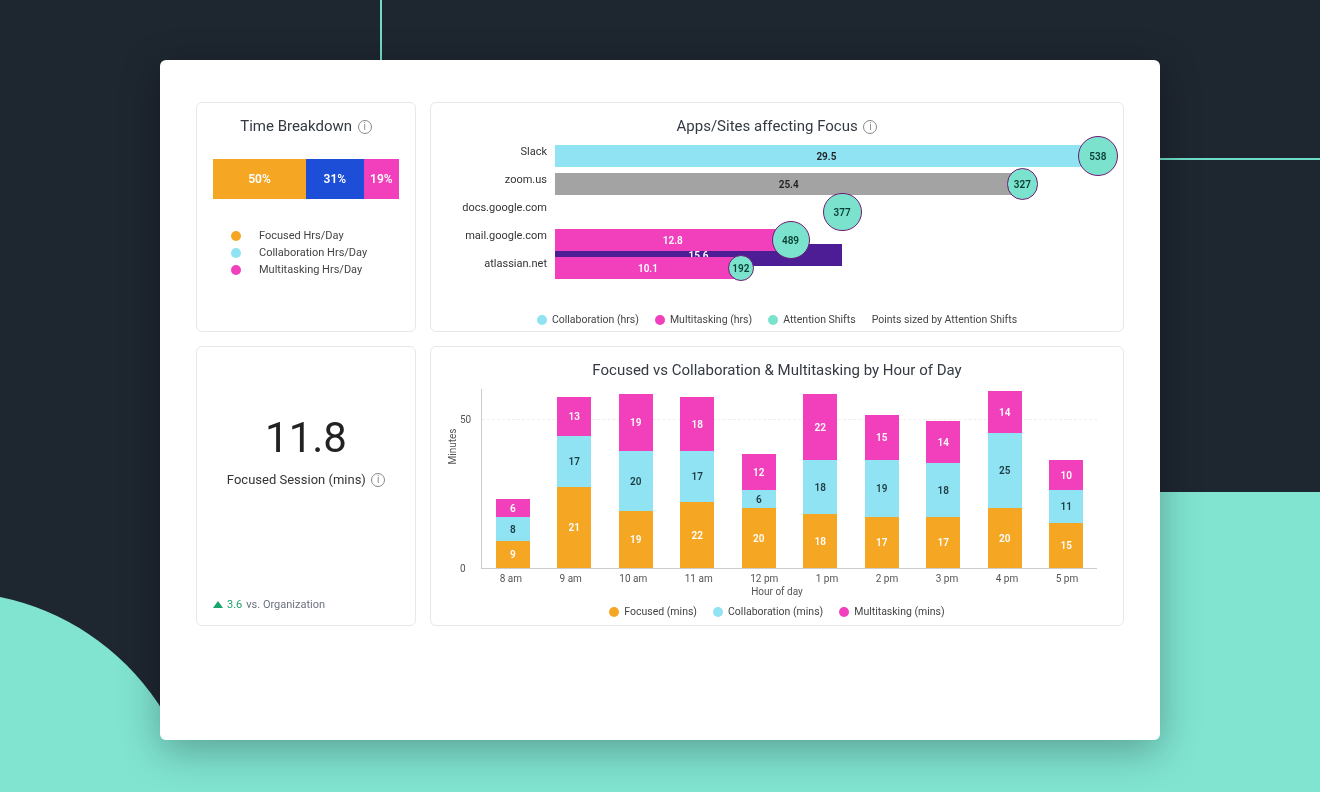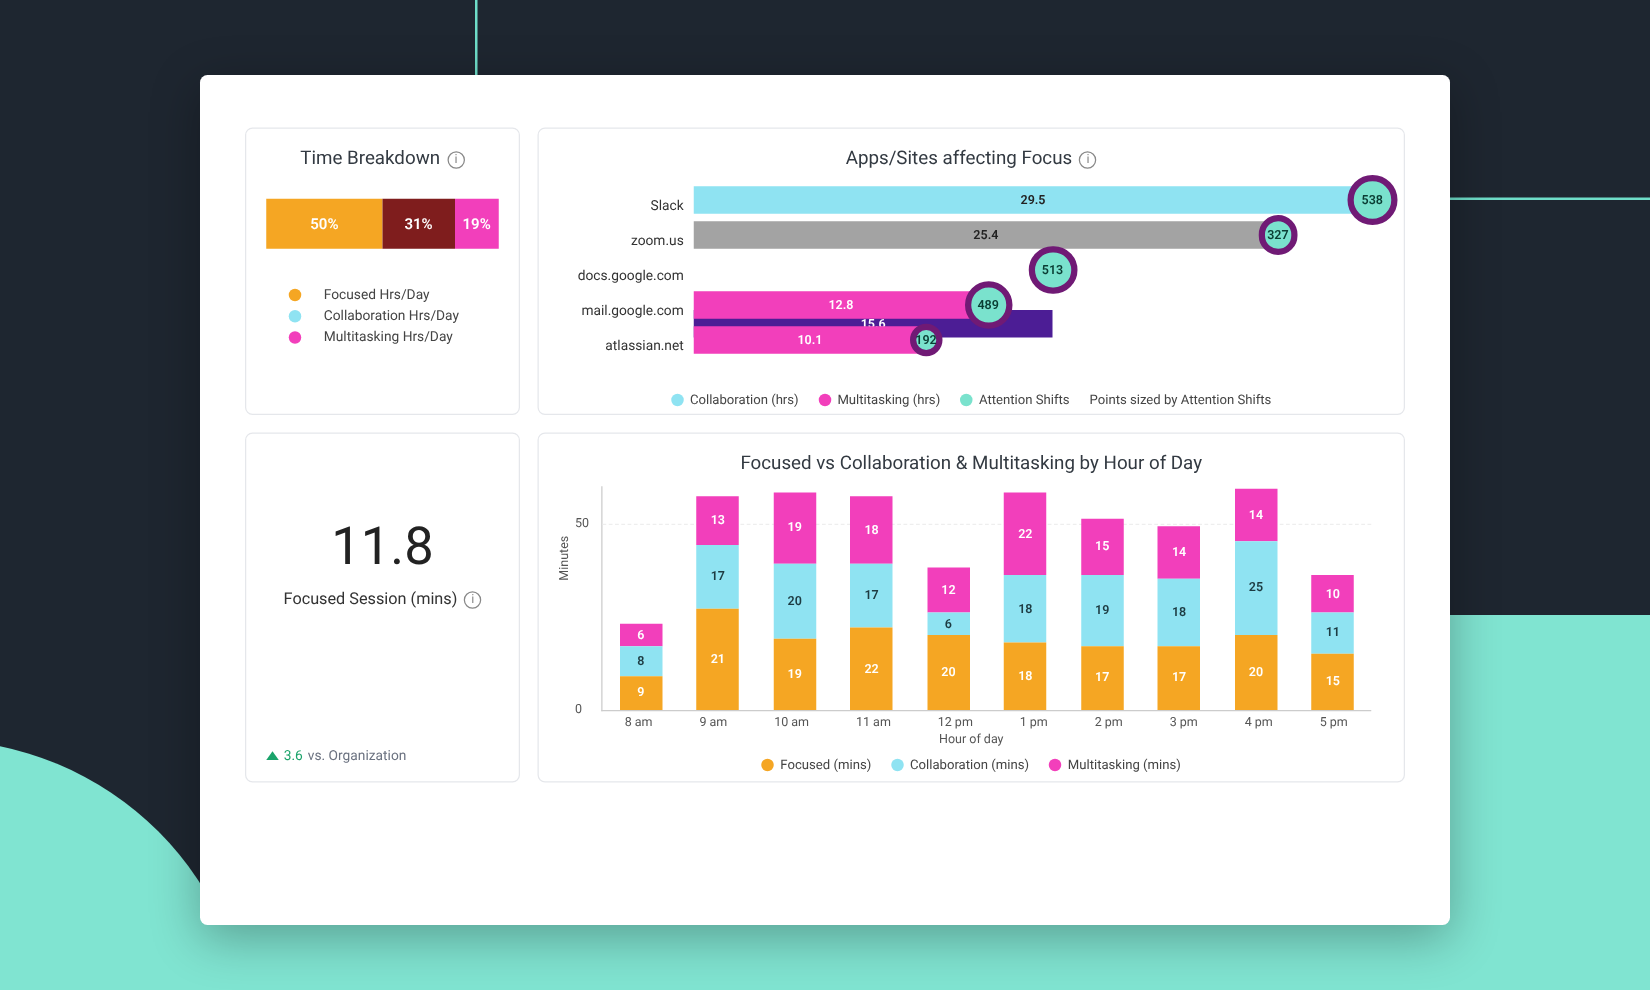--- a/index.html
+++ b/index.html
@@ -95,25 +95,25 @@
   .dot { width: 10px; height: 10px; border-radius: 50%; }
 
   
   .metric-val { font-size: 42px; color: #222; text-align: center; margin-top: 52px; font-weight: 400;}
   .metric-label { font-size: 13px; color: #333; text-align: center; margin-top: 10px;}
   .metric-delta { position: absolute; bottom: 14px; left: 16px; font-size: 11px; color: #1aa36a; display:flex; align-items:center; gap:4px;}
   .tri-up { width:0;height:0;border-left:5px solid transparent;border-right:5px solid transparent;border-bottom:7px solid #1aa36a;}
 
   
   .apps-chart { position: relative; height: 160px; margin-top: 4px;}
-  .app-row { display: flex; align-items: flex-end; height: 26px; margin-bottom: 2px; position: relative;}
+  .app-row { display: flex; align-items: flex-start; height: 26px; margin-bottom: 2px; position: relative;}
   .app-label { width: 108px; text-align: right; font-size: 11px; color: #333; padding-right: 8px;}
   .app-bar-area { flex: 1; position: relative; height: 22px;}
   .app-bar { position:absolute; left:0; top:0; height:22px; display:flex; align-items:center; justify-content:center; font-size:10px; font-weight:600; color:#222;}
-  .bubble { position:absolute; border-radius:50%; background:#7ae2cd; display:flex; align-items:center; justify-content:center; font-size:10px; font-weight:600; color:#0a3d33; border:5px solid #701a75;}
+  .bubble { position:absolute; border-radius:50%; background:#7ae2cd; display:flex; align-items:center; justify-content:center; font-size:10px; font-weight:600; color:#0a3d33; border:1px solid #701a75;}
 
   .legend-row-h { display:flex; justify-content:center; gap:16px; font-size:10.5px; color:#444; margin-top:8px;}
   .legend-item { display:flex; align-items:center; gap:5px;}
 
   
   .hod-chart { position:relative; height:180px; margin:10px 10px 0 34px; border-left:1px solid #ccc; border-bottom:1px solid #ccc;}
   .y-tick { position:absolute; left:-22px; font-size:10px; color:#555; transform:translateY(-50%);}
   .y-grid { position:absolute; left:0; right:0; border-top:1px dashed #eee;}
   .y-label { position:absolute; left:-30px; top:50%; transform:rotate(-90deg) translateX(20px); transform-origin:left; font-size:10px; color:#555;}
   .bars-row { position:absolute; left:0; right:0; bottom:0; top:0; display:flex; justify-content:space-around; align-items:flex-end;}
@@ -138,21 +138,21 @@
 
   <div class="grid">
 
     <div class="card">
       <div class="card-title">
         <span>Time Breakdown</span>
         <span class="info-icon">i</span>
       </div>
       <div class="tb-bar" id="tb-bar">
           <div class="tb-seg" style="width: 50%; background: rgb(245, 166, 35);">50%</div>
-          <div class="tb-seg" style="width: 31%; background: #7f1d1d;">31%</div>
+          <div class="tb-seg" style="width: 31%; background: #1d4ed8;">31%</div>
           <div class="tb-seg" style="width: 19%; background: rgb(242, 63, 187);">19%</div>
         </div>
       <div class="legend" id="tb-legend">
           <div class="legend-row">
             <span class="dot" style="background: rgb(245, 166, 35);"></span>
             <span>Focused Hrs/Day</span>
           </div>
           <div class="legend-row">
             <span class="dot" style="background: rgb(143, 227, 242);"></span>
             <span>Collaboration Hrs/Day</span>
@@ -181,21 +181,21 @@
             <div class="app-label">zoom.us</div>
             <div class="app-bar-area">
               <div class="app-bar" style="width: 84.6667%; background: #a3a3a3;">25.4</div>
               <div class="bubble" style="width: 31.3717px; height: 31.3717px; left: calc(84.6667% - 15.6859px); top: -4.68587px;">327</div>
             </div>
           </div>
           <div class="app-row">
             <div class="app-label">docs.google.com</div>
             <div class="app-bar-area">
               <div class="app-bar" style="width: 52%; background: #4c1d95; color: rgb(255, 255, 255); margin-top: 43px;">15.6</div>
-              <div class="bubble" style="width: 38.9777px; height: 38.9777px; left: calc(52% - 19.4888px); top: -8.48885px;">513</div>
+              <div class="bubble" style="width: 38.9777px; height: 38.9777px; left: calc(52% - 19.4888px); top: -8.48885px;">377</div>
             </div>
           </div>
           <div class="app-row">
             <div class="app-label">mail.google.com</div>
             <div class="app-bar-area">
               <div class="app-bar" style="width: 42.6667%; background: rgb(242, 63, 187); color: rgb(255, 255, 255);">12.8</div>
               <div class="bubble" style="width: 37.9963px; height: 37.9963px; left: calc(42.6667% - 18.9981px); top: -7.99814px;">489</div>
             </div>
           </div>
           <div class="app-row">

